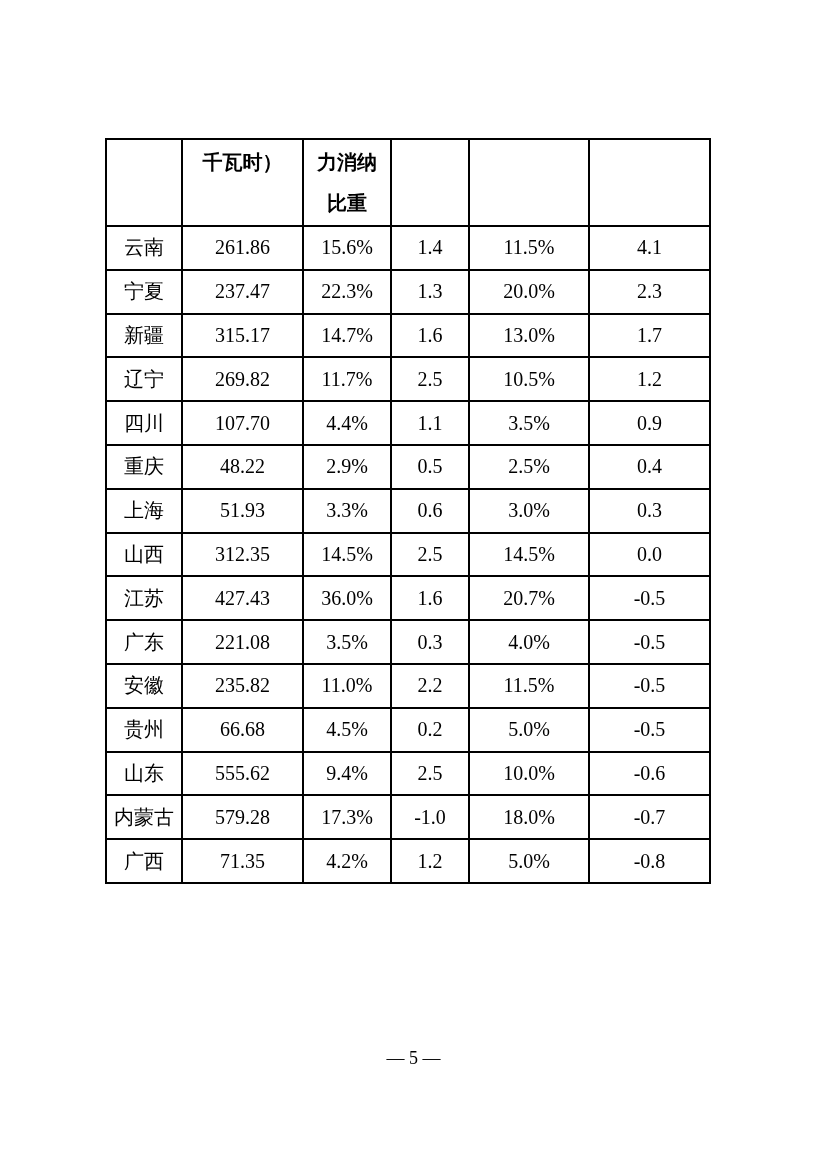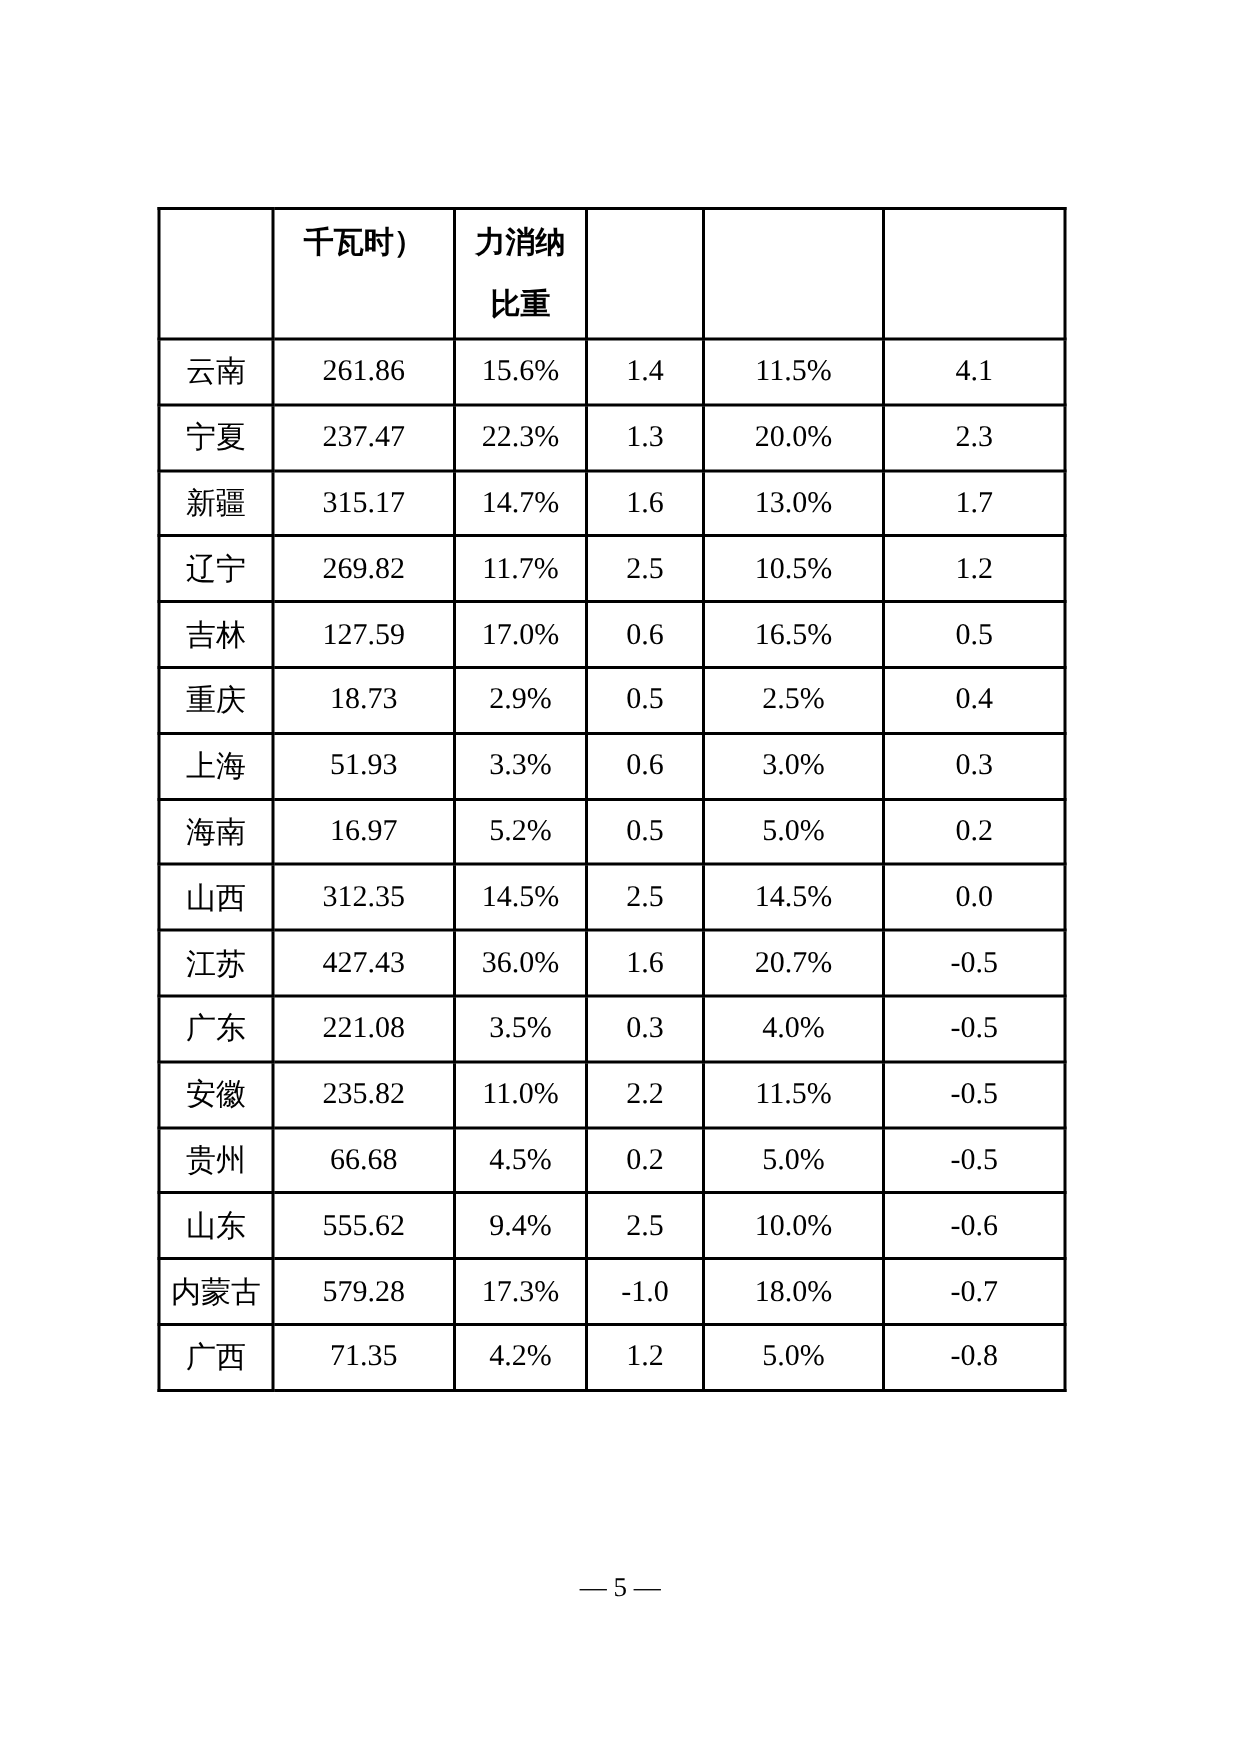--- a/index.html
+++ b/index.html
@@ -114,52 +114,44 @@
         </tr>
         <tr>
           <td>辽宁</td>
           <td>269.82</td>
           <td>11.7%</td>
           <td>2.5</td>
           <td>10.5%</td>
           <td>1.2</td>
         </tr>
         <tr>
-          <td>吉林</td>
-          <td>127.59</td>
-          <td>17.0%</td>
-          <td>0.6</td>
-          <td>16.5%</td>
-          <td>0.5</td>
+          <td>四川</td>
+          <td>107.70</td>
+          <td>4.4%</td>
+          <td>1.1</td>
+          <td>3.5%</td>
+          <td>0.9</td>
         </tr>
         <tr>
           <td>重庆</td>
-          <td>18.73</td>
+          <td>48.22</td>
           <td>2.9%</td>
           <td>0.5</td>
           <td>2.5%</td>
           <td>0.4</td>
         </tr>
         <tr>
           <td>上海</td>
           <td>51.93</td>
           <td>3.3%</td>
           <td>0.6</td>
           <td>3.0%</td>
           <td>0.3</td>
         </tr>
         <tr>
-          <td>海南</td>
-          <td>16.97</td>
-          <td>5.2%</td>
-          <td>0.5</td>
-          <td>5.0%</td>
-          <td>0.2</td>
-        </tr>
-        <tr>
           <td>山西</td>
           <td>312.35</td>
           <td>14.5%</td>
           <td>2.5</td>
           <td>14.5%</td>
           <td>0.0</td>
         </tr>
         <tr>
           <td>江苏</td>
           <td>427.43</td>

